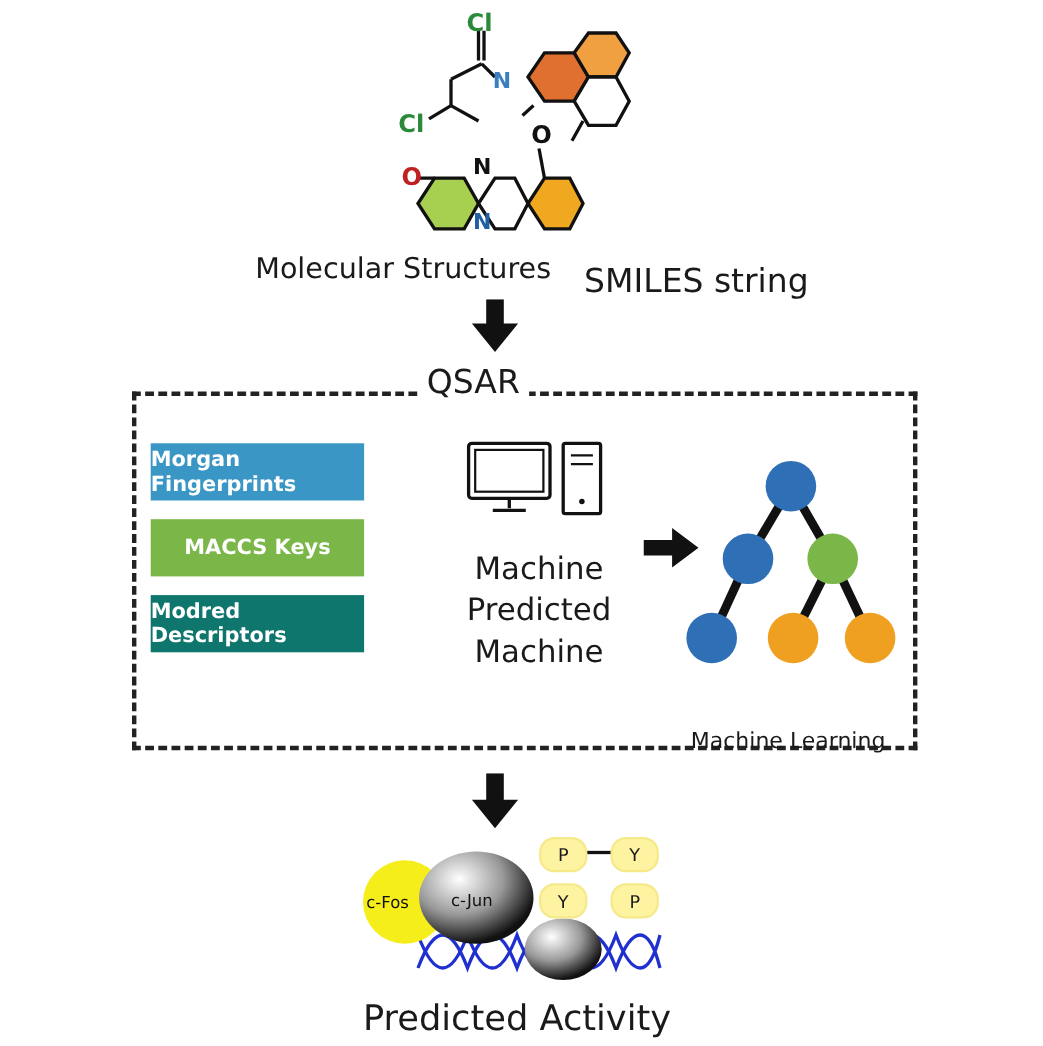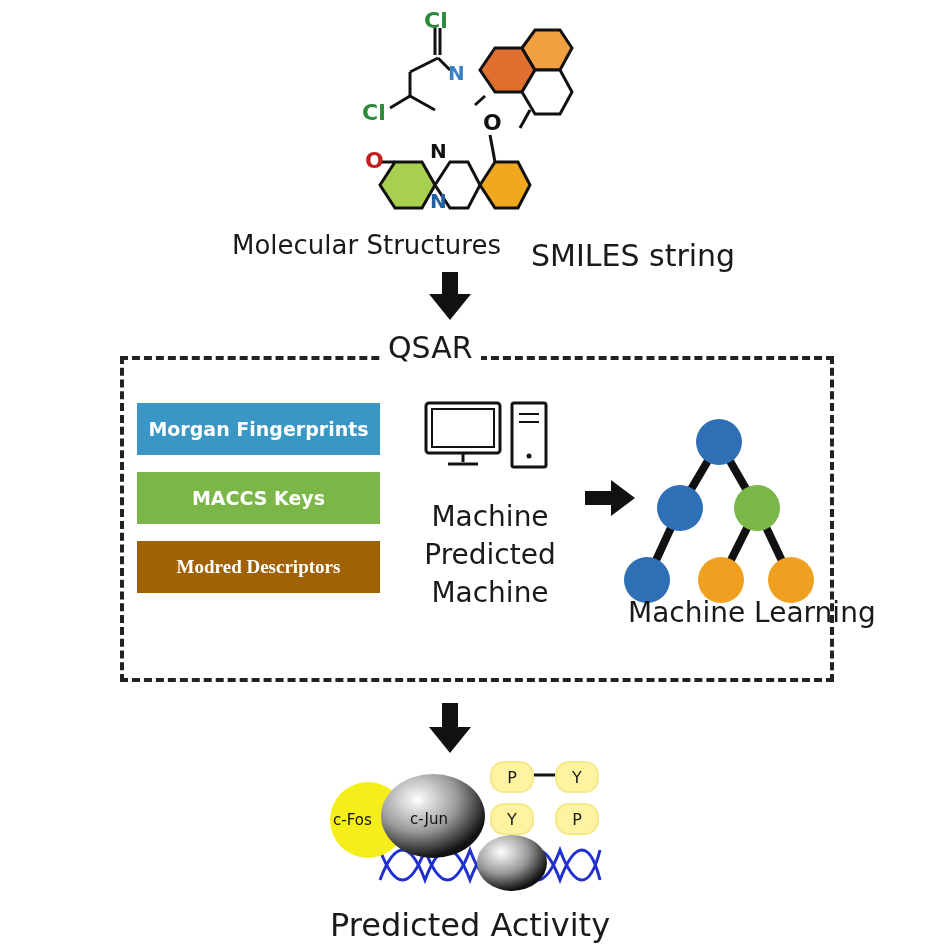--- a/index.html
+++ b/index.html
@@ -4,26 +4,26 @@
 <style>
   html, body { margin: 0; padding: 0; background: #ffffff; }
   body { width: 948px; height: 951px; position: relative; overflow: hidden;
          font-family: "DejaVu Sans", sans-serif; color: #1a1a1a; }
   .abs { position: absolute; }
   .label { font-size: 28px; white-space: nowrap; }
   .qsar-box { left: 120px; top: 356px; width: 714px; height: 326px;
               border: 4px dashed #222; box-sizing: border-box; }
   .qsar-title { left: 380px; top: 330px; background: #fff; padding: 0 8px;
                 font-size: 30px; text-align: center; }
-  .feat { left: 137px; width: 243px; height: 52px; color: #fff;
+  .feat { left: 137px; width: 194px; height: 52px; color: #fff;
           font-weight: bold; font-size: 19px; display: flex;
           align-items: center; justify-content: center; }
   .ml-text { left: 400px; top: 498px; width: 180px; text-align: center;
              font-size: 28px; line-height: 38px; }
-  .ml-label { left: 628px; top: 596px; font-size: 28px; }
+  .ml-label { left: 628px; top: 661px; font-size: 20px; }
   .pred { left: 330px; top: 906px; font-size: 32px; }
   .bubble { width: 40px; height: 28px; border-radius: 14px; background: #fdf3a0;
             border: 2px solid #f5e98a; display:flex; align-items:center;
             justify-content:center; font-size: 16px; }
 </style>
 </head>
 <body>
 
 <svg class="abs" style="left:350px;top:0;" width="250" height="225" viewBox="0 0 250 225">
 
@@ -63,21 +63,21 @@
 
 <svg class="abs" style="left:425px;top:272px;" width="50" height="50">
   <polygon points="17,0 33,0 33,22 46,22 25,48 4,22 17,22" fill="#111"></polygon>
 </svg>
 
 <div class="abs qsar-box"></div>
 <div class="abs qsar-title">QSAR</div>
 
 <div class="abs feat" style="top:403px;background:#3a96c4;">Morgan Fingerprints</div>
 <div class="abs feat" style="top:472px;background:#7ab648;">MACCS Keys</div>
-<div class="abs feat" style="top:541px;background:#a16207;font-family:Liberation Serif, serif;">Modred Descriptors</div>
+<div class="abs feat" style="top:541px;background:#0f766e;">Modred Descriptors</div>
 
 <svg class="abs" style="left:422px;top:400px;" width="130" height="72">
   <rect x="4" y="3" width="74" height="50" rx="3" fill="none" stroke="#111" stroke-width="3"></rect>
   <rect x="10" y="9" width="62" height="38" fill="none" stroke="#111" stroke-width="2"></rect>
   <line x1="41" y1="53" x2="41" y2="62" stroke="#111" stroke-width="3"></line>
   <line x1="26" y1="64" x2="56" y2="64" stroke="#111" stroke-width="3"></line>
   <rect x="90" y="3" width="34" height="64" rx="2" fill="none" stroke="#111" stroke-width="3"></rect>
   <line x1="97" y1="14" x2="117" y2="14" stroke="#111" stroke-width="2"></line>
   <line x1="97" y1="22" x2="117" y2="22" stroke="#111" stroke-width="2"></line>
   <circle cx="107" cy="56" r="2.5" fill="#111"></circle>

